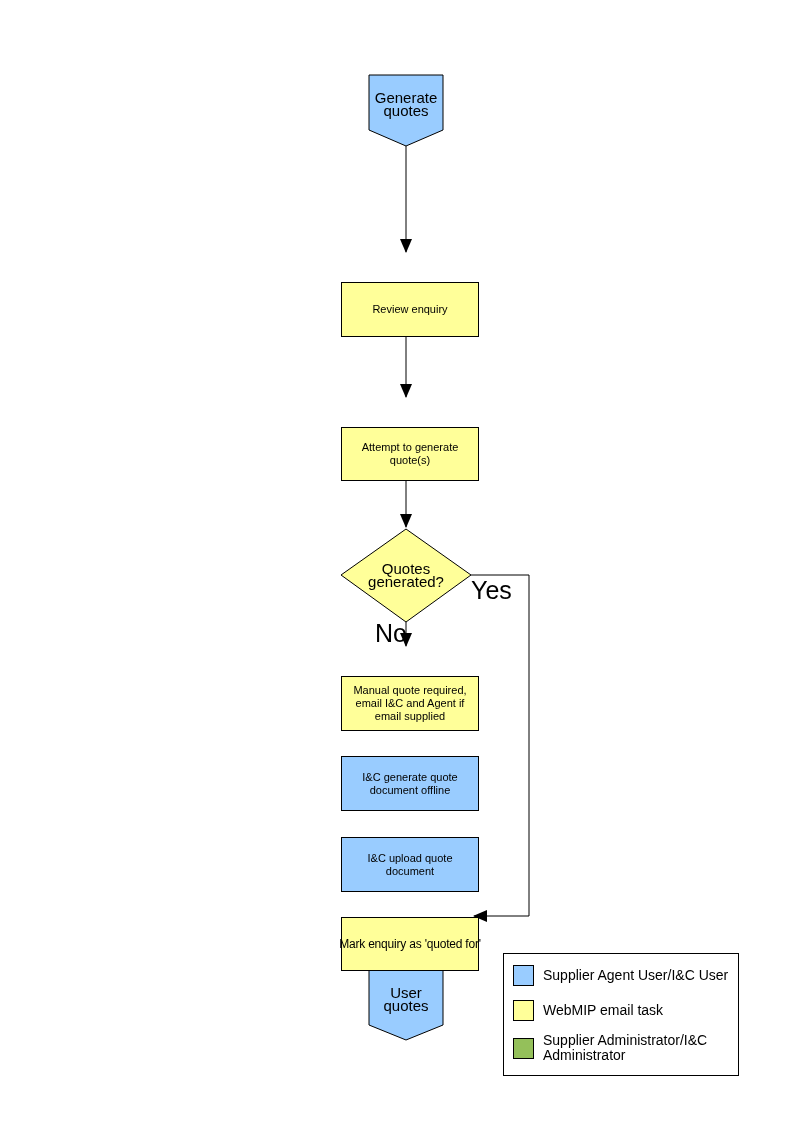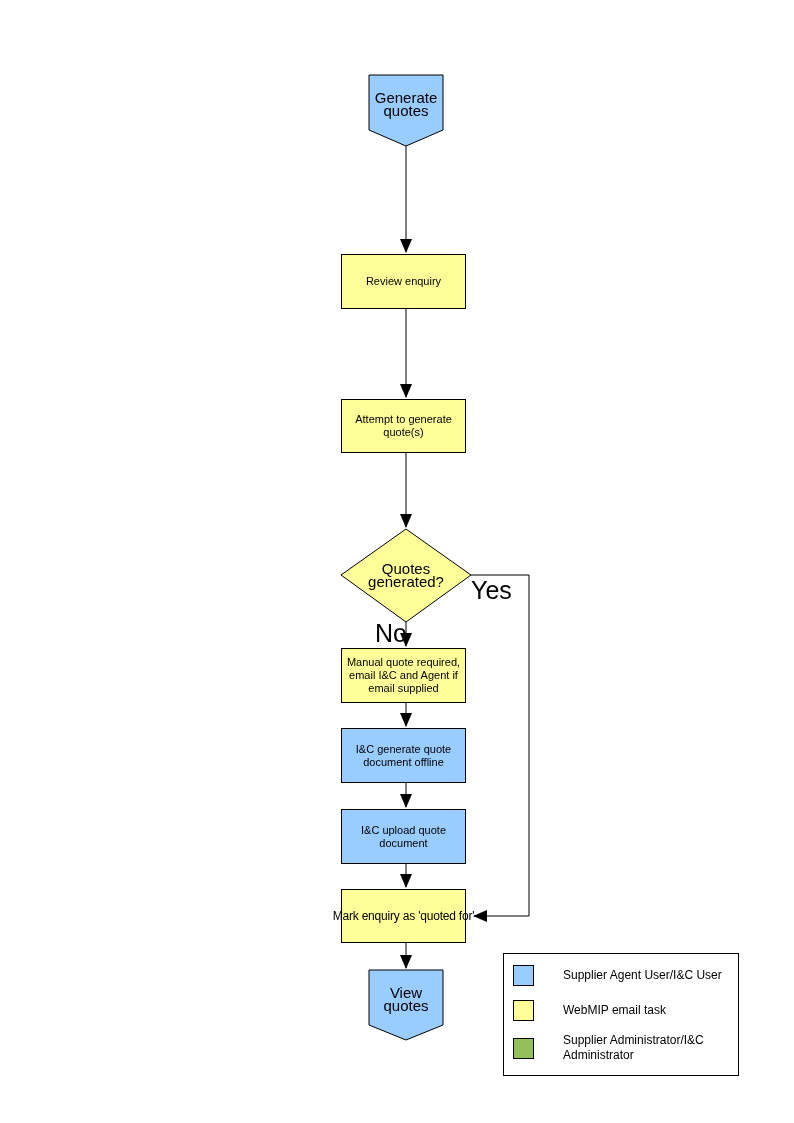--- a/index.html
+++ b/index.html
@@ -22,30 +22,31 @@
     display: flex;
     align-items: center;
     justify-content: center;
     text-align: center;
     font-size: 15px;
     line-height: 13px;
     color: #000000;
   }
   .proc {
     position: absolute;
-    width: 125px;
+    width: 138px;
     box-sizing: border-box;
     border: 1px solid #000000;
     display: flex;
     align-items: center;
     justify-content: center;
     text-align: center;
     font-size: 11px;
     line-height: 13px;
     padding: 0 3px;
+    margin-top: 28px;
   }
   .proc.nowrap { white-space: nowrap; font-size: 12px; letter-spacing: -0.2px; padding: 0; }
   .branch-label {
     position: absolute;
     font-size: 25px;
     line-height: 25px;
     color: #000000;
   }
   .legend {
     position: absolute;
@@ -62,24 +63,23 @@
     align-items: center;
     gap: 9px;
   }
   .legend-swatch {
     width: 21px; height: 21px;
     box-sizing: border-box;
     border: 1px solid #000000;
     flex: 0 0 auto;
   }
   .legend-label {
-    font-size: 12px;
+    font-size: 14px;
     line-height: 15px;
     width: 186px;
-    margin-left: 20px;
   }
 </style>
 </head>
 <body>
 
 <div class="canvas">
 
   <svg class="layer-svg" viewBox="0 0 794 1123" xmlns="http://www.w3.org/2000/svg">
     <defs>
       <marker id="arrow" viewBox="0 0 14 12" refX="13" refY="6" markerWidth="14" markerHeight="12" orient="auto" markerUnits="userSpaceOnUse">
@@ -97,21 +97,21 @@
     <path d="M406,943 L406,968" stroke="#000000" stroke-width="1" fill="none" marker-end="url(#arrow)"></path>
     <path d="M471,575 L529,575 L529,916 L474,916" stroke="#000000" stroke-width="1" fill="none" marker-end="url(#arrow)"></path>
 
     <polygon points="369,75 443,75 443,130 406,146 369,130" stroke="#000000" stroke-width="1" fill="#99CCFF"></polygon>
     <polygon points="406,529 471,575 406,622 341,575" stroke="#000000" stroke-width="1" fill="#FFFF99"></polygon>
     <polygon points="369,970 443,970 443,1025 406,1040 369,1025" stroke="#000000" stroke-width="1" fill="#99CCFF"></polygon>
   </svg>
 
   <div class="node-label" style="left:369px; top:78px; width:74px; height:52px;">Generate quotes</div>
   <div class="node-label" style="left:344px; top:531px; width:124px; height:88px;">Quotes generated?</div>
-  <div class="node-label" style="left:369px; top:973px; width:74px; height:52px;">View quotes</div>
+  <div class="node-label" style="left:369px; top:973px; width:74px; height:52px;">User quotes</div>
 
   <div class="proc" style="left: 341px; top: 254px; height: 55px; background-color: rgb(255, 255, 153);">Review enquiry</div>
   <div class="proc" style="left: 341px; top: 399px; height: 54px; background-color: rgb(255, 255, 153);">Attempt to generate quote(s)</div>
   <div class="proc" style="left: 341px; top: 648px; height: 55px; background-color: rgb(255, 255, 153);">Manual quote required, email I&amp;C and Agent if email supplied</div>
   <div class="proc" style="left: 341px; top: 728px; height: 55px; background-color: rgb(153, 204, 255);">I&amp;C generate quote document offline</div>
   <div class="proc" style="left: 341px; top: 809px; height: 55px; background-color: rgb(153, 204, 255);">I&amp;C upload quote document</div>
   <div class="proc nowrap" style="left: 341px; top: 889px; height: 54px; background-color: rgb(255, 255, 153);">Mark enquiry as 'quoted for'</div>
 
   <div class="branch-label" style="left:471px; top:578px;">Yes</div>
   <div class="branch-label" style="left:375px; top:621px;">No</div>

